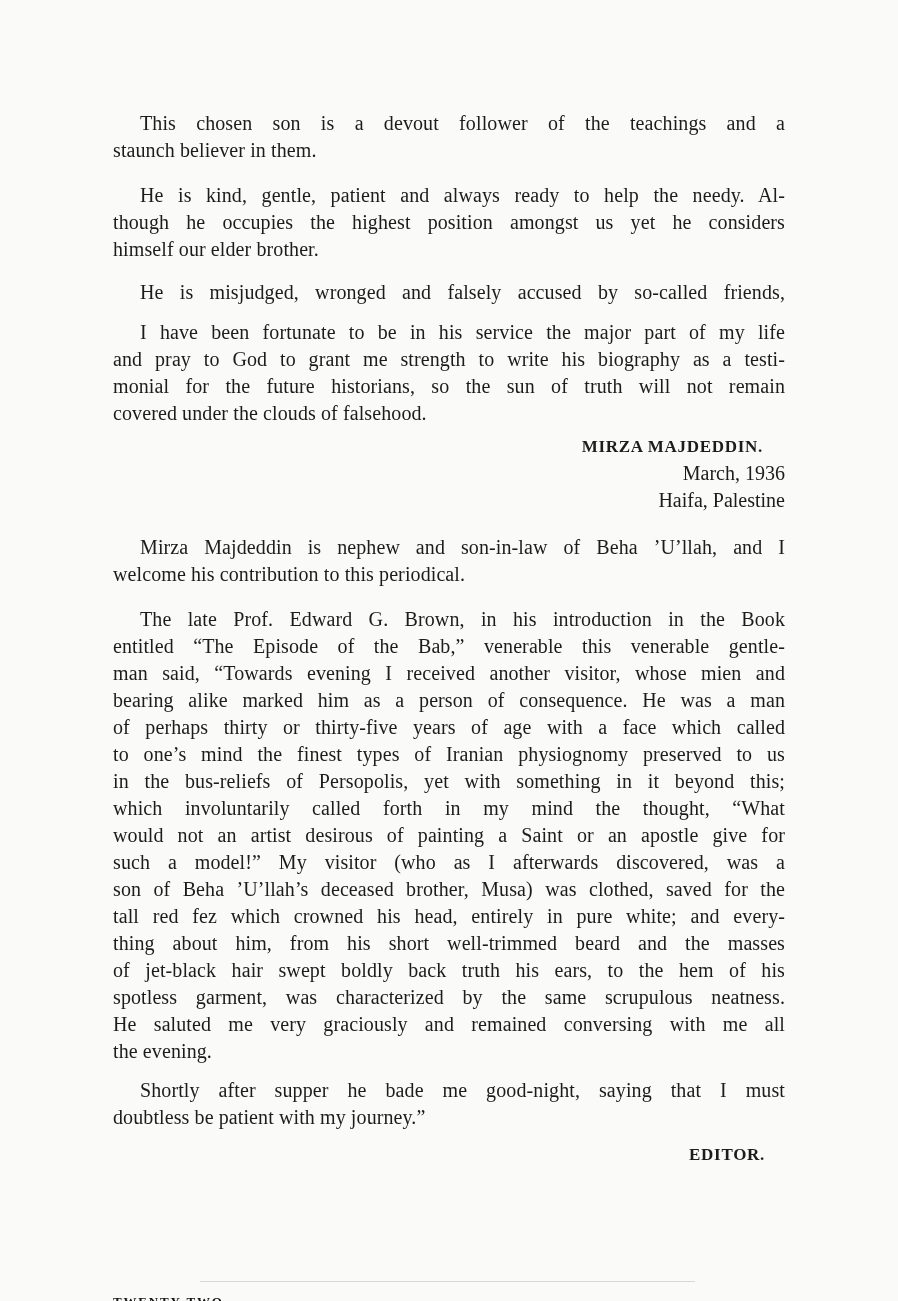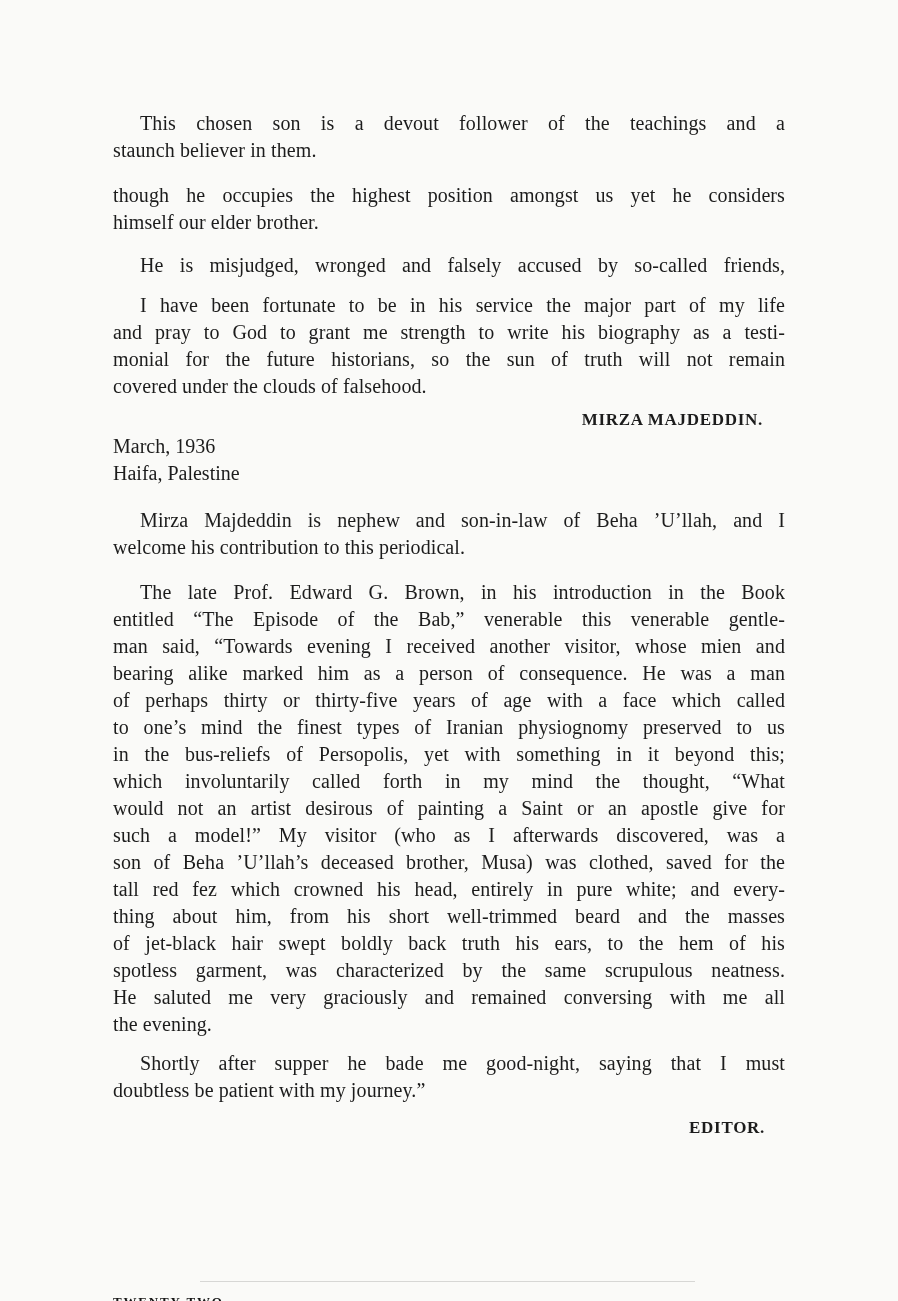--- a/index.html
+++ b/index.html
@@ -62,21 +62,21 @@
     font-size: 17px;
     line-height: 27px;
     font-weight: 700;
     letter-spacing: 0.7px;
     text-align: right;
     padding-right: 20px;
   }
   .dateline-line {
     font-size: 20px;
     line-height: 27px;
-    text-align: left;
+    text-align: right;
   }
   .footer-page-number {
     position: absolute;
     left: 113px;
     top: 1294px;
     font-size: 13px;
     font-weight: 700;
     letter-spacing: 1.8px;
     color: #161616;
   }
@@ -93,20 +93,21 @@
 <body>
 
 <div class="page">
 
   <div class="para">
     <div class="ln indent">This chosen son is a devout follower of the teachings and a</div>
     <div class="ln last">staunch believer in them.</div>
   </div>
 
   <div class="para mt-p2">
+    <div class="ln indent">He is kind, gentle, patient and always ready to help the needy. Al-</div>
     <div class="ln">though he occupies the highest position amongst us yet he considers</div>
     <div class="ln last">himself our elder brother.</div>
   </div>
 
   <div class="para mt-p3">
     <div class="ln indent">He is misjudged, wronged and falsely accused by so-called friends,</div>
   </div>
 
   <div class="para mt-p4">
     <div class="ln indent">I have been fortunate to be in his service the major part of my life</div>

